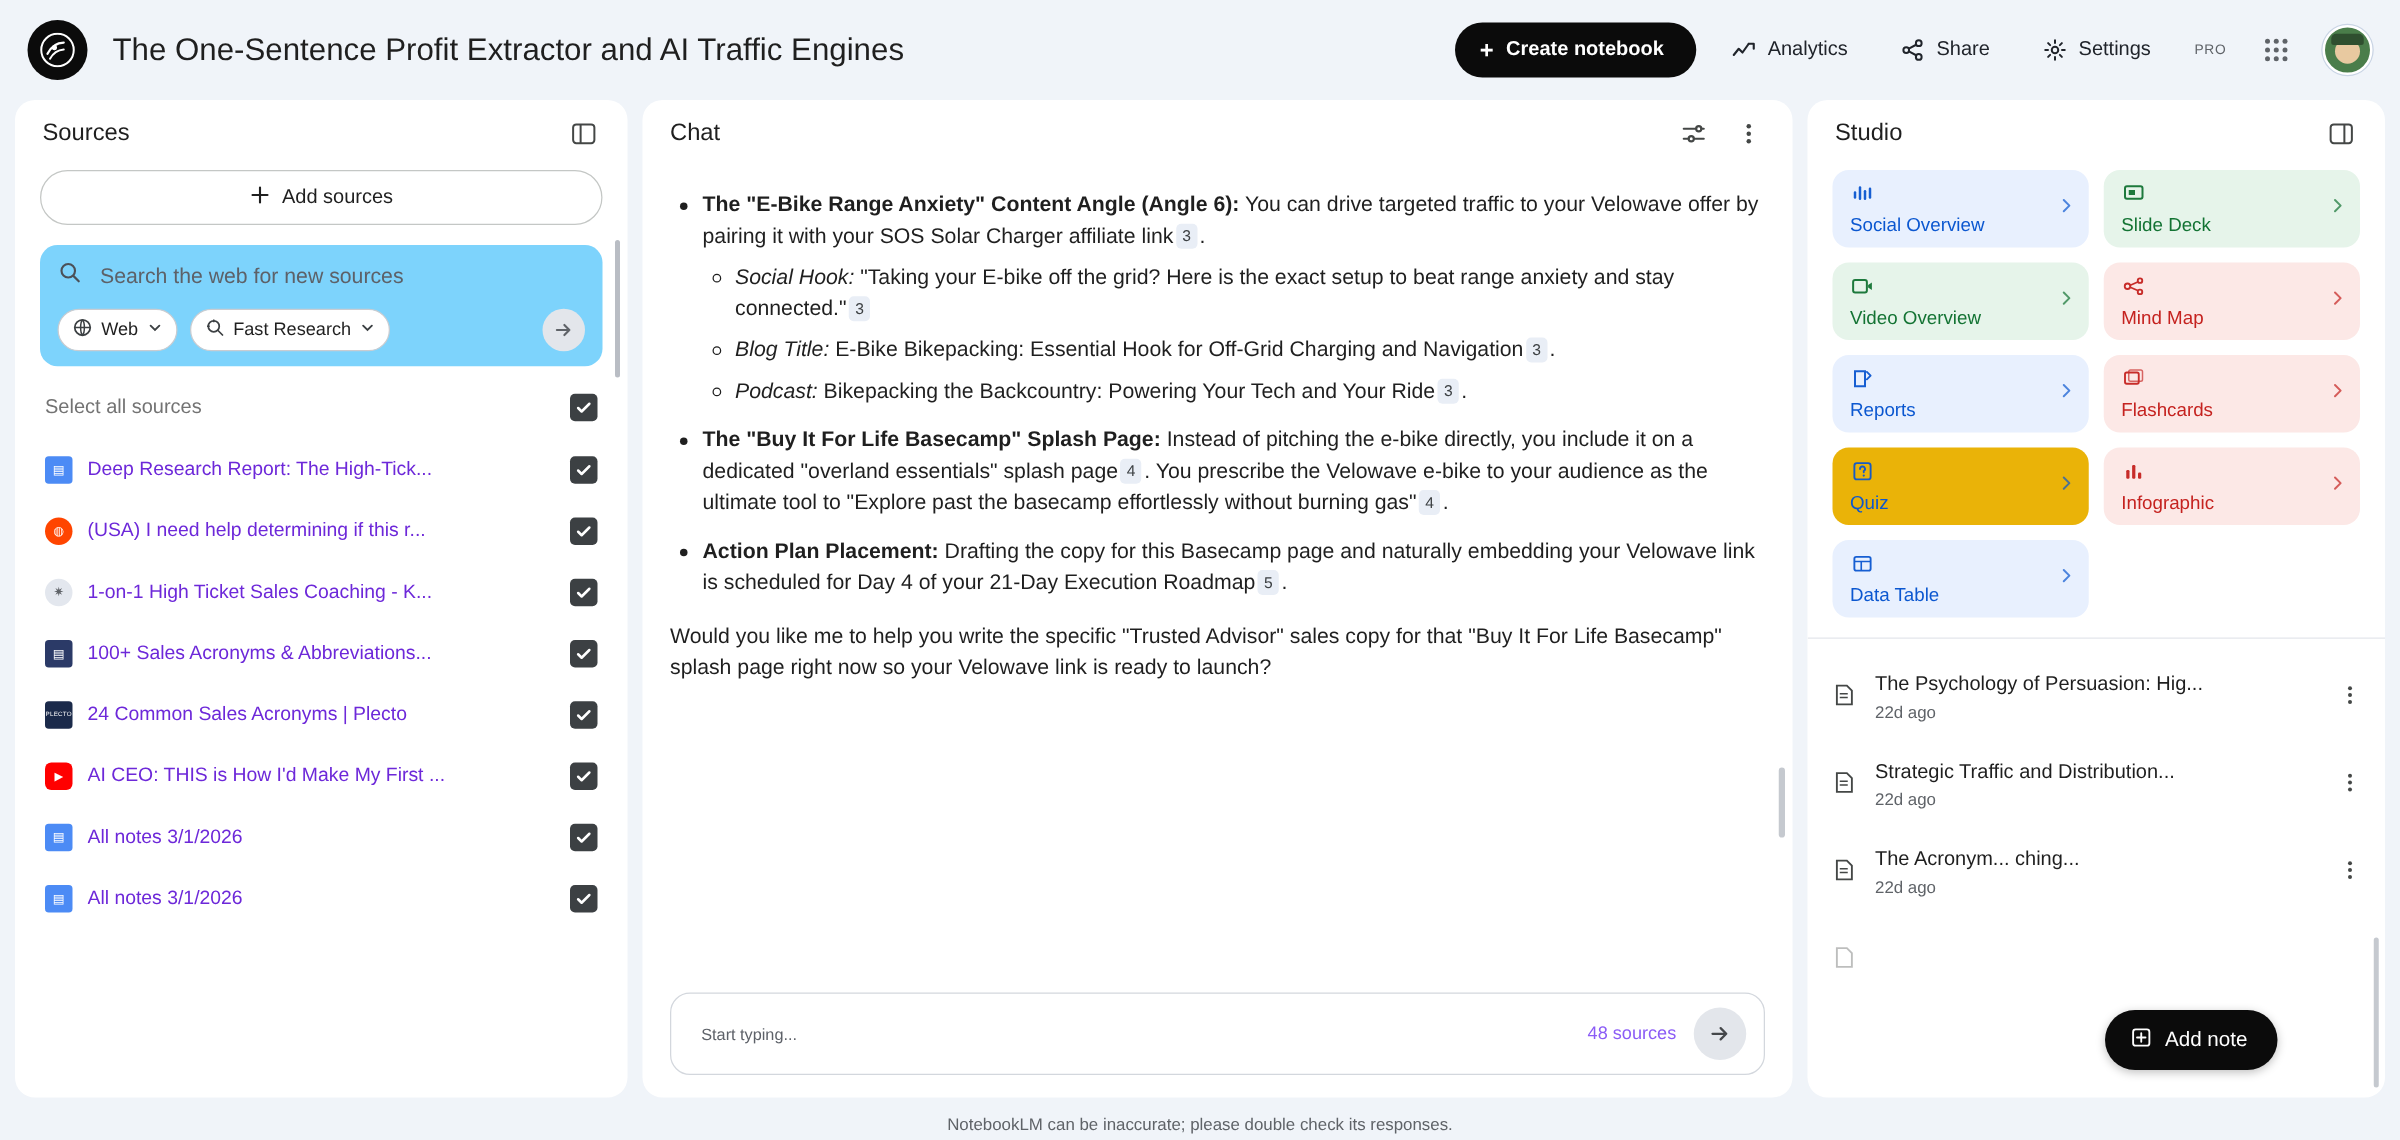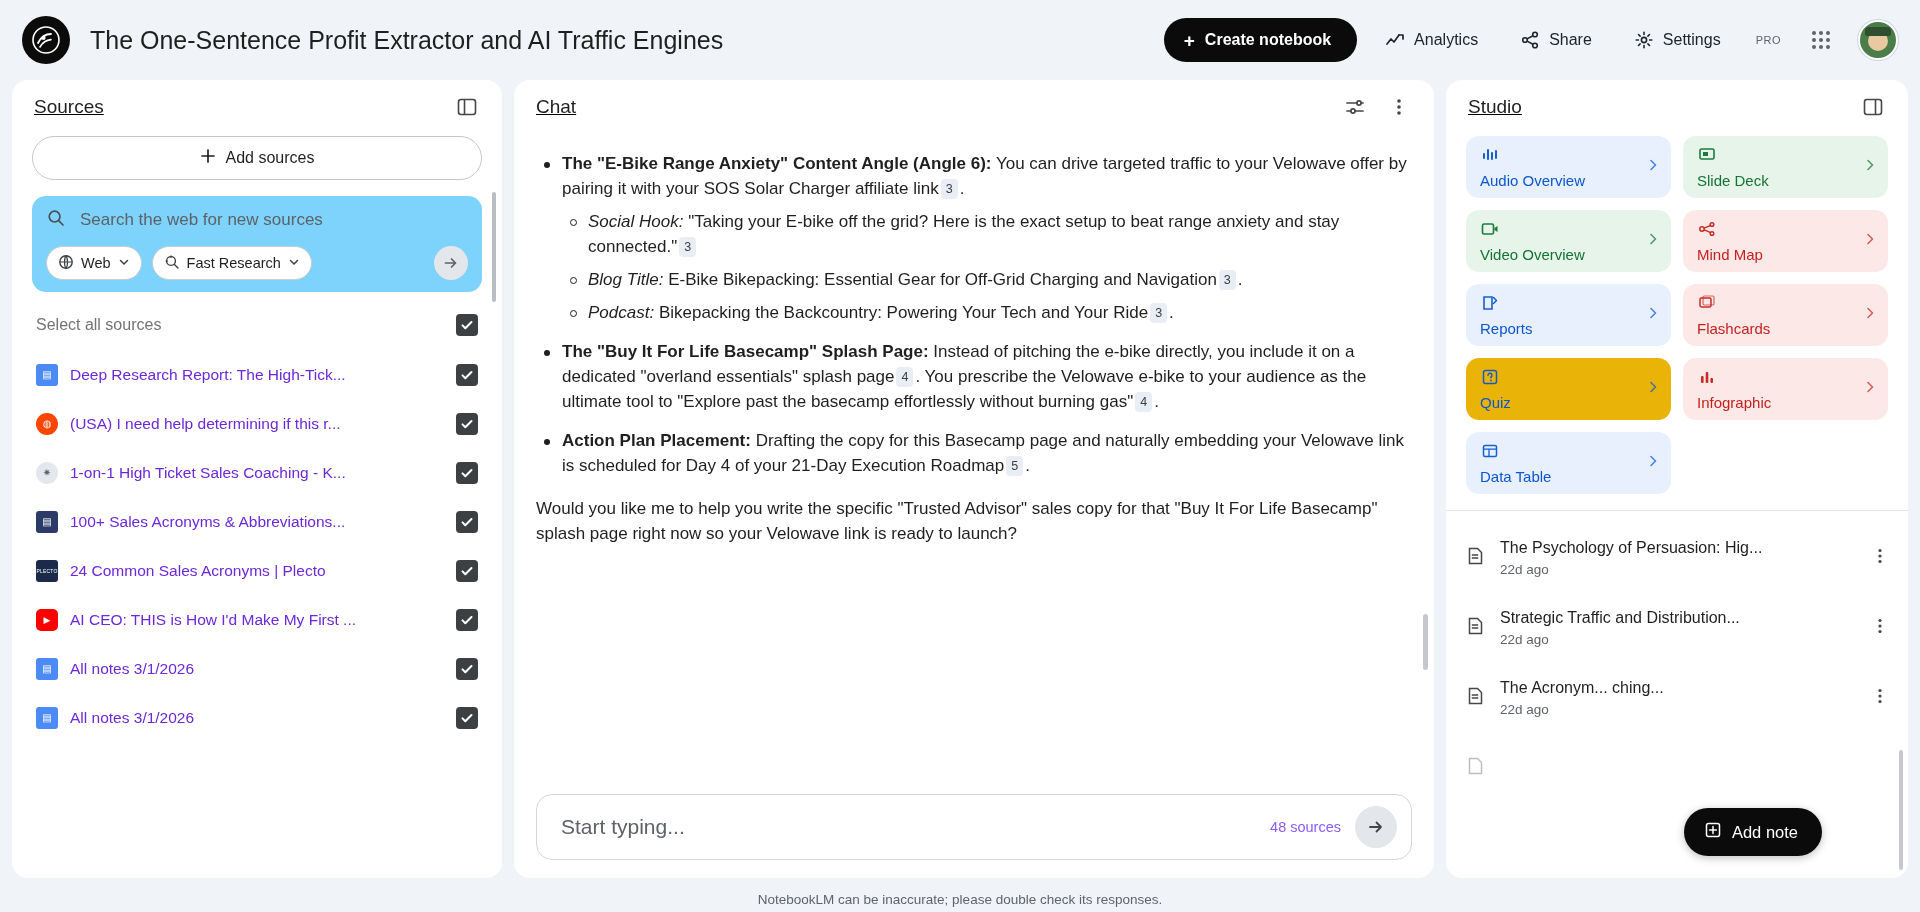--- a/index.html
+++ b/index.html
@@ -133,21 +133,20 @@
   .panel-chat { flex: 1 1 auto; }
   .panel-studio { width: 462px; flex: 0 0 462px; }
 
   .panel-head {
     height: 54px;
     flex: 0 0 54px;
     display: flex;
     align-items: center;
     padding: 0 18px 0 22px;
     gap: 10px;
-    text-decoration: underline;
   }
   .panel-title { font-size: 19px; color: #1f1f1f; }
   .panel-head-spacer { flex: 1 1 auto; }
   .head-icon {
     width: 34px; height: 34px;
     display: flex; align-items: center; justify-content: center;
     border-radius: 50%;
     cursor: pointer;
     color: #444746;
   }
@@ -334,21 +333,21 @@
     border: 1px solid #d3d7dd;
     border-radius: 16px;
     display: flex; align-items: center;
     padding: 0 14px 0 22px;
     gap: 14px;
     background: #fff;
   }
   .chat-input input {
     flex: 1 1 auto;
     border: none; outline: none;
-    font-size: 21px;
+    font-size: 13px;
     color: #1f1f1f;
     background: transparent;
     font-family: "Liberation Sans", sans-serif;
   }
   .chat-input input::placeholder { color: #5d6168; }
   .src-count { font-size: 14.5px; color: #8b5cf6; white-space: nowrap; }
   .send-circle {
     width: 42px; height: 42px;
     border-radius: 50%;
     background: #e3e6eb;
@@ -698,21 +697,21 @@
           <div class="cut-line">&nbsp;</div>
           <ul class="bullets">
 
             <li>
               <span class="b">The "E-Bike Range Anxiety" Content Angle (Angle 6):</span><span> You can drive targeted traffic to your Velowave offer by pairing it with your SOS Solar Charger affiliate link</span><span class="cite">3</span><span>.</span>
               <ul class="sub">
                 <li>
                   <span class="i">Social Hook:</span><span> "Taking your E-bike off the grid? Here is the exact setup to beat range anxiety and stay connected."</span><span class="cite">3</span>
                 </li>
                 <li>
-                  <span class="i">Blog Title:</span><span> E-Bike Bikepacking: Essential Gear for Off-Grid Charging and Navigation</span><span class="cite">3</span><span>.</span>
+                  <span class="i">Blog Title:</span><span> E-Bike Bikepacking: Essential Hook for Off-Grid Charging and Navigation</span><span class="cite">3</span><span>.</span>
                 </li>
                 <li>
                   <span class="i">Podcast:</span><span> Bikepacking the Backcountry: Powering Your Tech and Your Ride</span><span class="cite">3</span><span>.</span>
                 </li>
               </ul>
             </li>
 
             <li>
               <span class="b">The "Buy It For Life Basecamp" Splash Page:</span><span> Instead of pitching the e-bike directly, you include it on a dedicated "overland essentials" splash page</span><span class="cite">4</span><span>. You prescribe the Velowave e-bike to your audience as the ultimate tool to "Explore past the basecamp effortlessly without burning gas"</span><span class="cite">4</span><span>.</span>
             </li>
@@ -758,21 +757,21 @@
             <span class="ico">
               <svg width="20" height="20" viewBox="0 0 20 20">
                   <g fill="#0b57d0">
                     <rect x="3" y="8" width="2" height="6" rx="1"></rect>
                     <rect x="7" y="4" width="2" height="11" rx="1"></rect>
                     <rect x="11" y="7" width="2" height="8" rx="1"></rect>
                     <rect x="15" y="5" width="2" height="9" rx="1"></rect>
                   </g>
                 </svg>
             </span>
-            <span class="lbl" style="color:#0b57d0">Audio Overview</span>
+            <span class="lbl" style="color:#0b57d0">Social Overview</span>
             <span class="chev">
               <svg width="16" height="16" viewBox="0 0 16 16">
                   <path d="M6 3.5L10.5 8L6 12.5" stroke="#0b57d0" stroke-width="1.6" fill="none" stroke-linecap="round" stroke-linejoin="round"></path>
                 </svg>
             </span>
           </div>
 
           <div class="scard" style="background:#e6f4ea">
             <span class="ico">
               <svg width="20" height="20" viewBox="0 0 20 20" fill="none">

